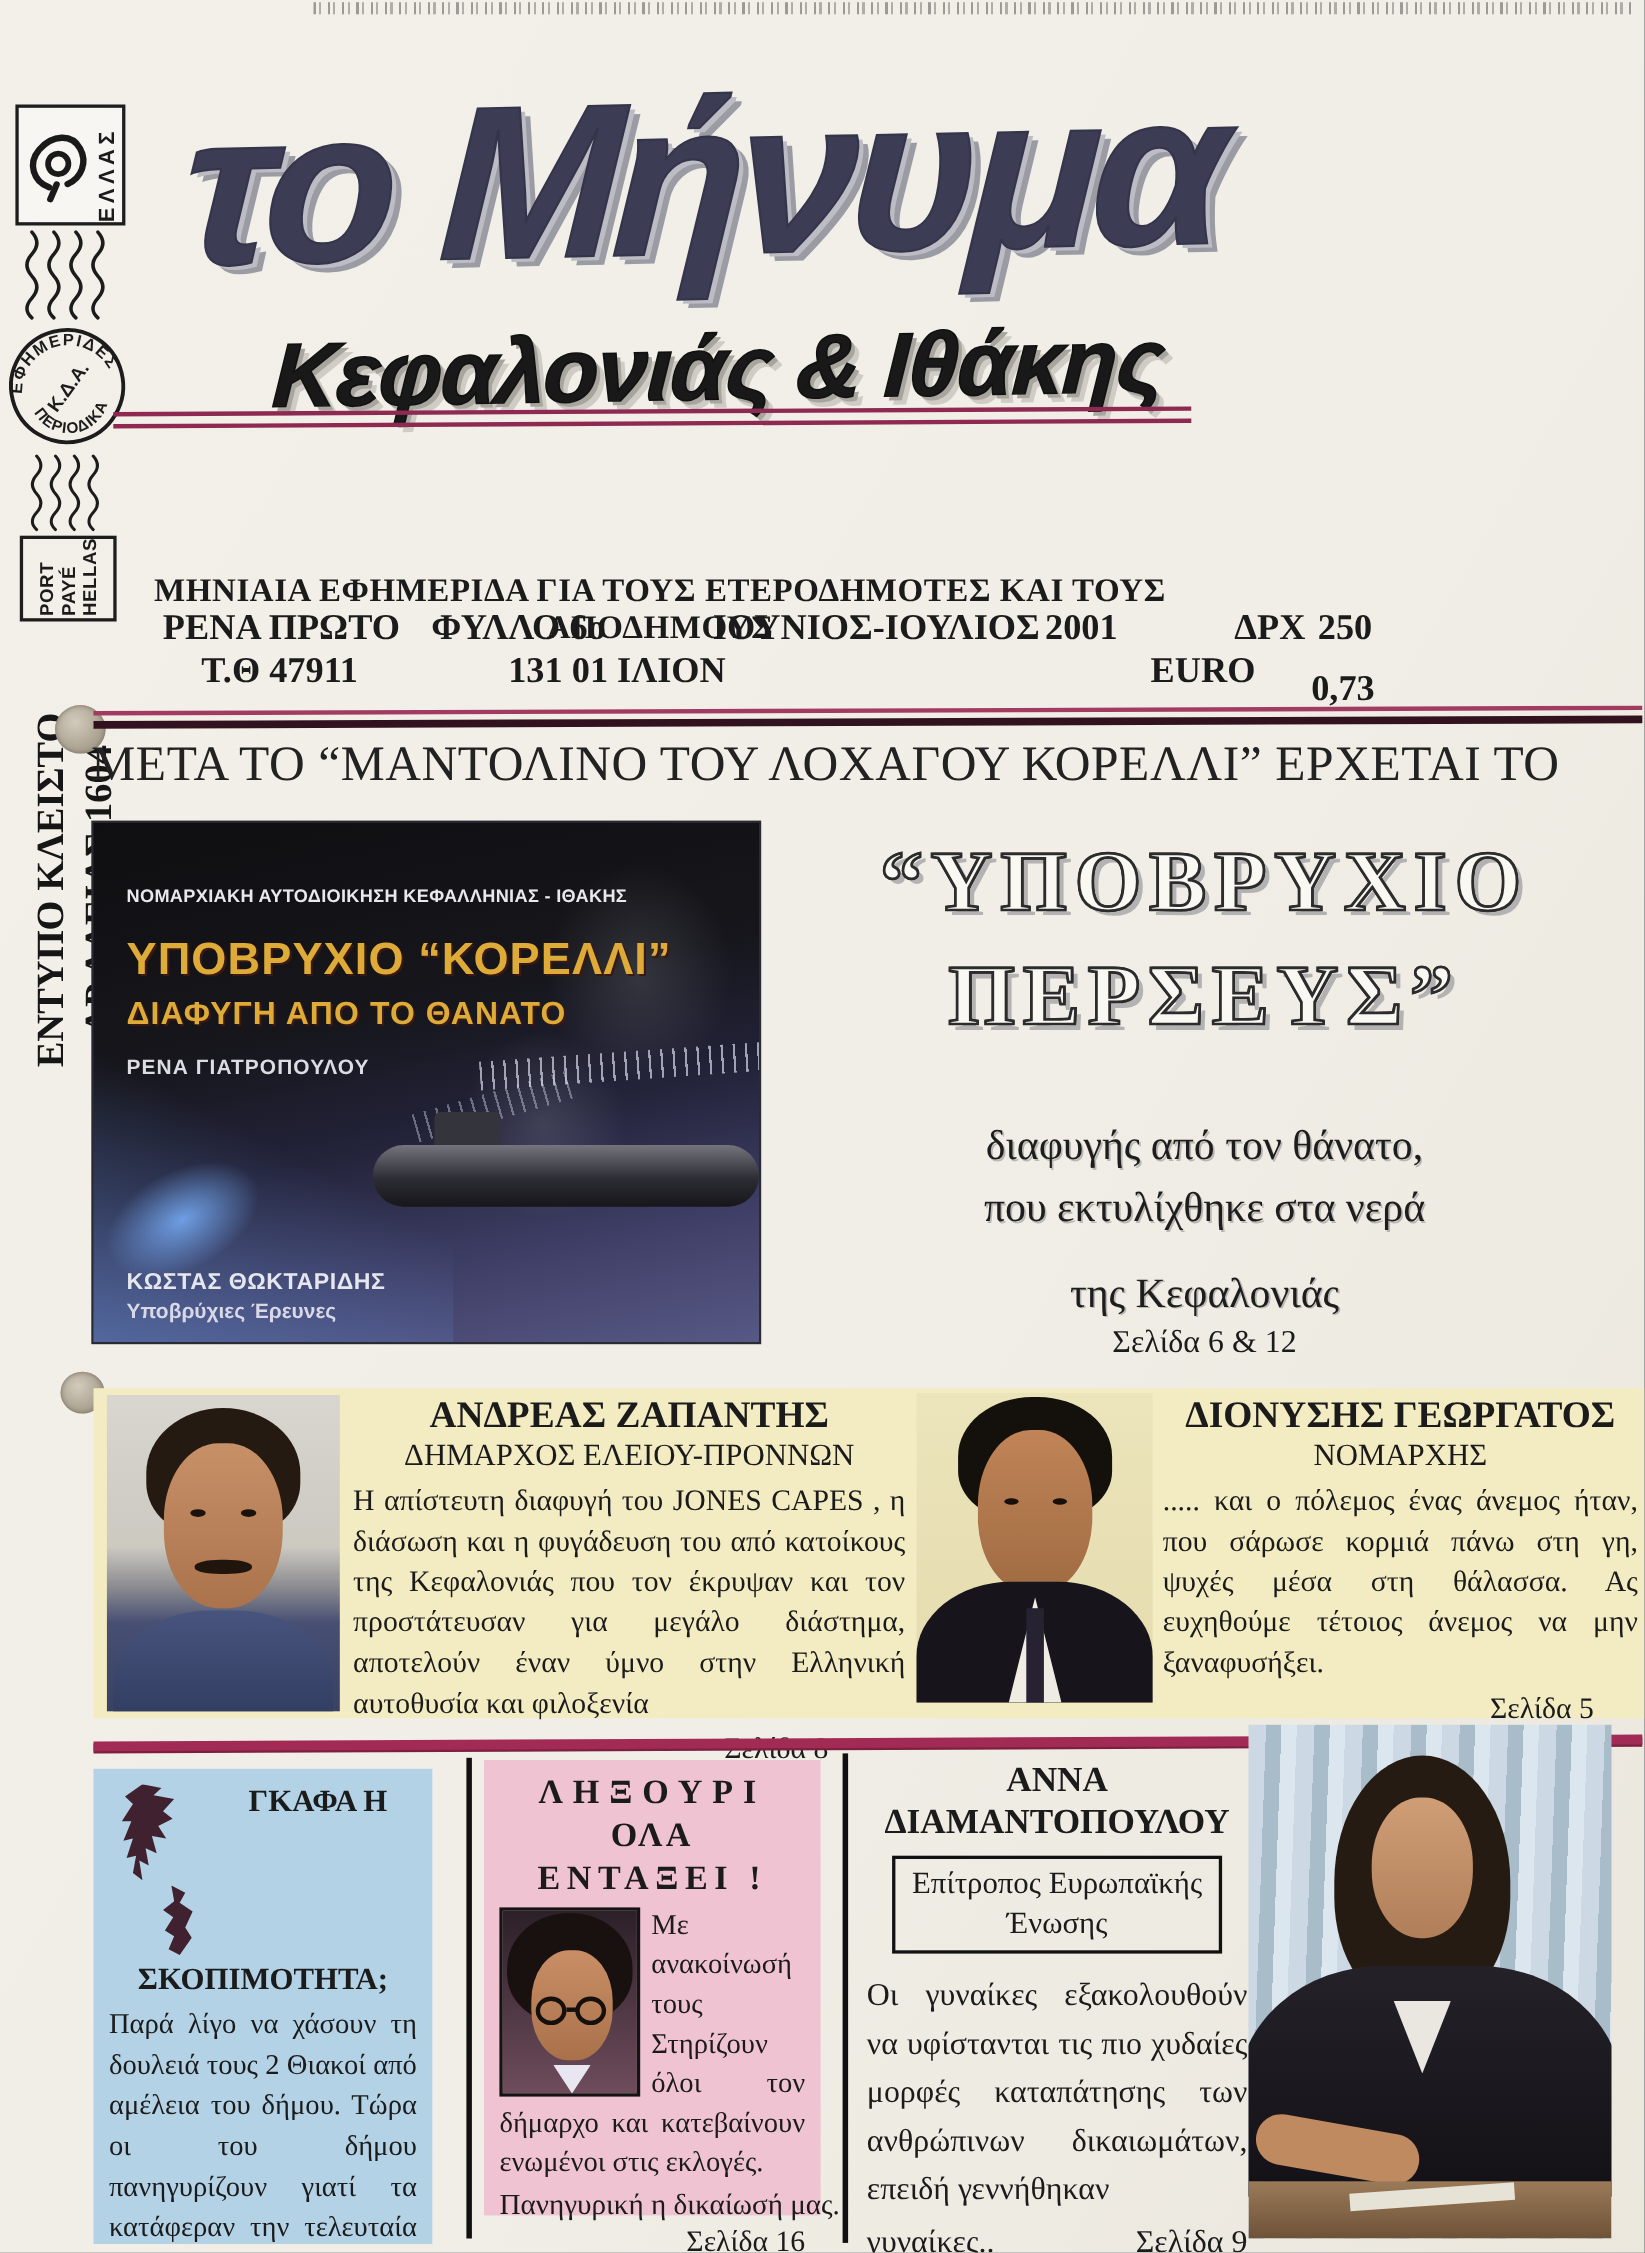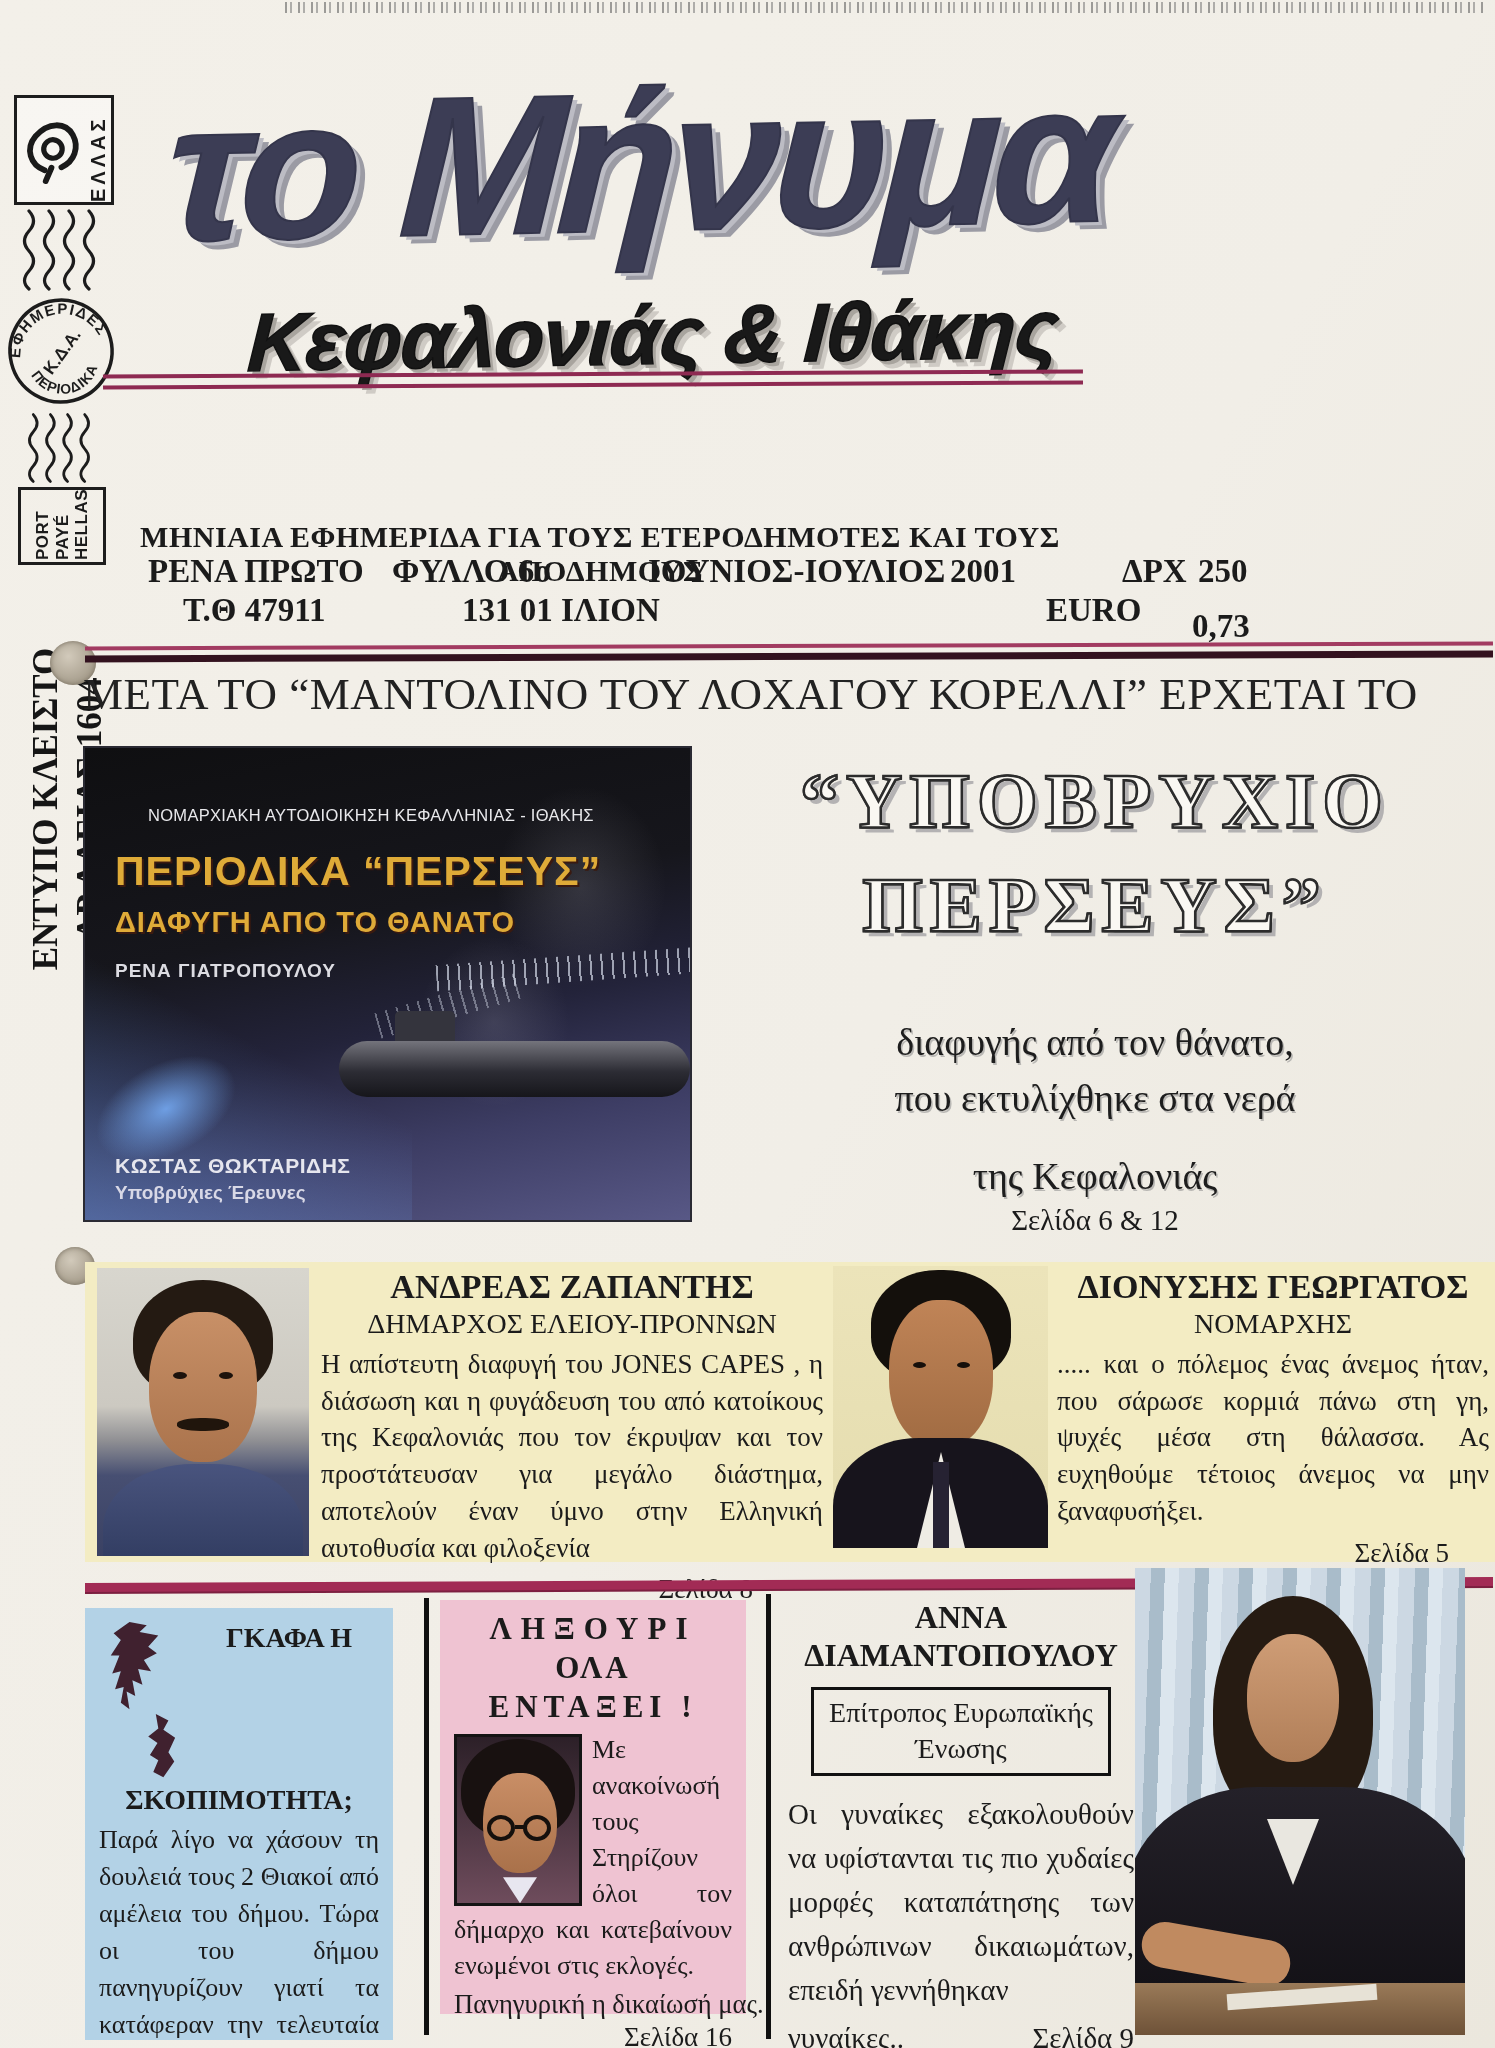--- a/index.html
+++ b/index.html
@@ -66,21 +66,21 @@
   .cv-ghost.g2 { right:20%; top:40%; width:150px; height:170px; }
   .cv-ruler { position:absolute; right:-2%; top:44%; width:44%; height:26px; opacity:.75; transform:rotate(-4deg);
     background:repeating-linear-gradient(90deg, rgba(218,224,238,.9) 0 2px, transparent 2px 11px); }
   .cv-ruler.r2 { right:28%; top:52%; width:24%; opacity:.45; transform:rotate(-16deg); }
   .cv-sub { position:absolute; left:42%; top:62%; width:58%; height:12%; }
   .cv-hull { position:absolute; inset:0; border-radius:40px;
     background:linear-gradient(180deg,#74747c,#2c2c34 55%,#16161b); }
   .cv-sail { position:absolute; left:16%; top:-52%; width:17%; height:68%; border-radius:5px 5px 0 0;
     background:#34343d; }
   .cv-pub { position:absolute; left:30px; top:58px; font-family:"Liberation Sans",sans-serif;
-    font-weight:normal; font-size:16.5px; color:#e9e9ec; letter-spacing:.3px;margin-left:33px; }
+    font-weight:bold; font-size:16.5px; color:#e9e9ec; letter-spacing:.3px; }
   .cv-title { position:absolute; left:30px; top:100px; font-family:"Liberation Sans",sans-serif;
     font-weight:bold; font-size:41px; color:#dfab38; letter-spacing:1px; text-shadow:2px 2px 0 #3a1a10; white-space:nowrap; }
   .cv-subtitle { position:absolute; left:30px; top:158px; font-family:"Liberation Sans",sans-serif;
     font-weight:bold; font-size:29px; color:#dfab38; letter-spacing:1px; text-shadow:2px 2px 0 #3a1a10; }
   .cv-author { position:absolute; left:30px; top:212px; font-family:"Liberation Sans",sans-serif;
     font-weight:bold; font-size:19px; color:#dcdce2; letter-spacing:1px; }
   .cv-credit { position:absolute; left:30px; bottom:16px; font-family:"Liberation Sans",sans-serif; color:#e6e6ee; }
   .cv-credit .nm { font-weight:bold; font-size:21px; letter-spacing:.5px; }
   .cv-credit .rl { font-weight:bold; font-size:19px; margin-top:4px; color:#d8d8e6; }
 
@@ -279,21 +279,21 @@
     <div class="cv-ghost g2"></div>
     <div class="cv-beam"></div>
     <div class="cv-glow"></div>
     <div class="cv-ruler"></div>
     <div class="cv-ruler r2"></div>
     <div class="cv-sub">
       <div class="cv-sail"></div>
       <div class="cv-hull"></div>
     </div>
     <div class="cv-pub">ΝΟΜΑΡΧΙΑΚΗ ΑΥΤΟΔΙΟΙΚΗΣΗ ΚΕΦΑΛΛΗΝΙΑΣ - ΙΘΑΚΗΣ</div>
-    <div class="cv-title">ΠΕΡΙΟΔΙΚΑ “ΠΕΡΣΕΥΣ”</div>
+    <div class="cv-title">ΥΠΟΒΡΥΧΙΟ “ΚΟΡΕΛΛΙ”</div>
     <div class="cv-subtitle">ΔΙΑΦΥΓΗ ΑΠΟ ΤΟ ΘΑΝΑΤΟ</div>
     <div class="cv-author">ΡΕΝΑ ΓΙΑΤΡΟΠΟΥΛΟΥ</div>
     <div class="cv-credit">
       <div class="nm">ΚΩΣΤΑΣ ΘΩΚΤΑΡΙΔΗΣ</div>
       <div class="rl">Υποβρύχιες Έρευνες</div>
     </div>
   </div>
 
   <div class="abs lead">
     <div class="t t1">“ΥΠΟΒΡΥΧΙΟ</div>

